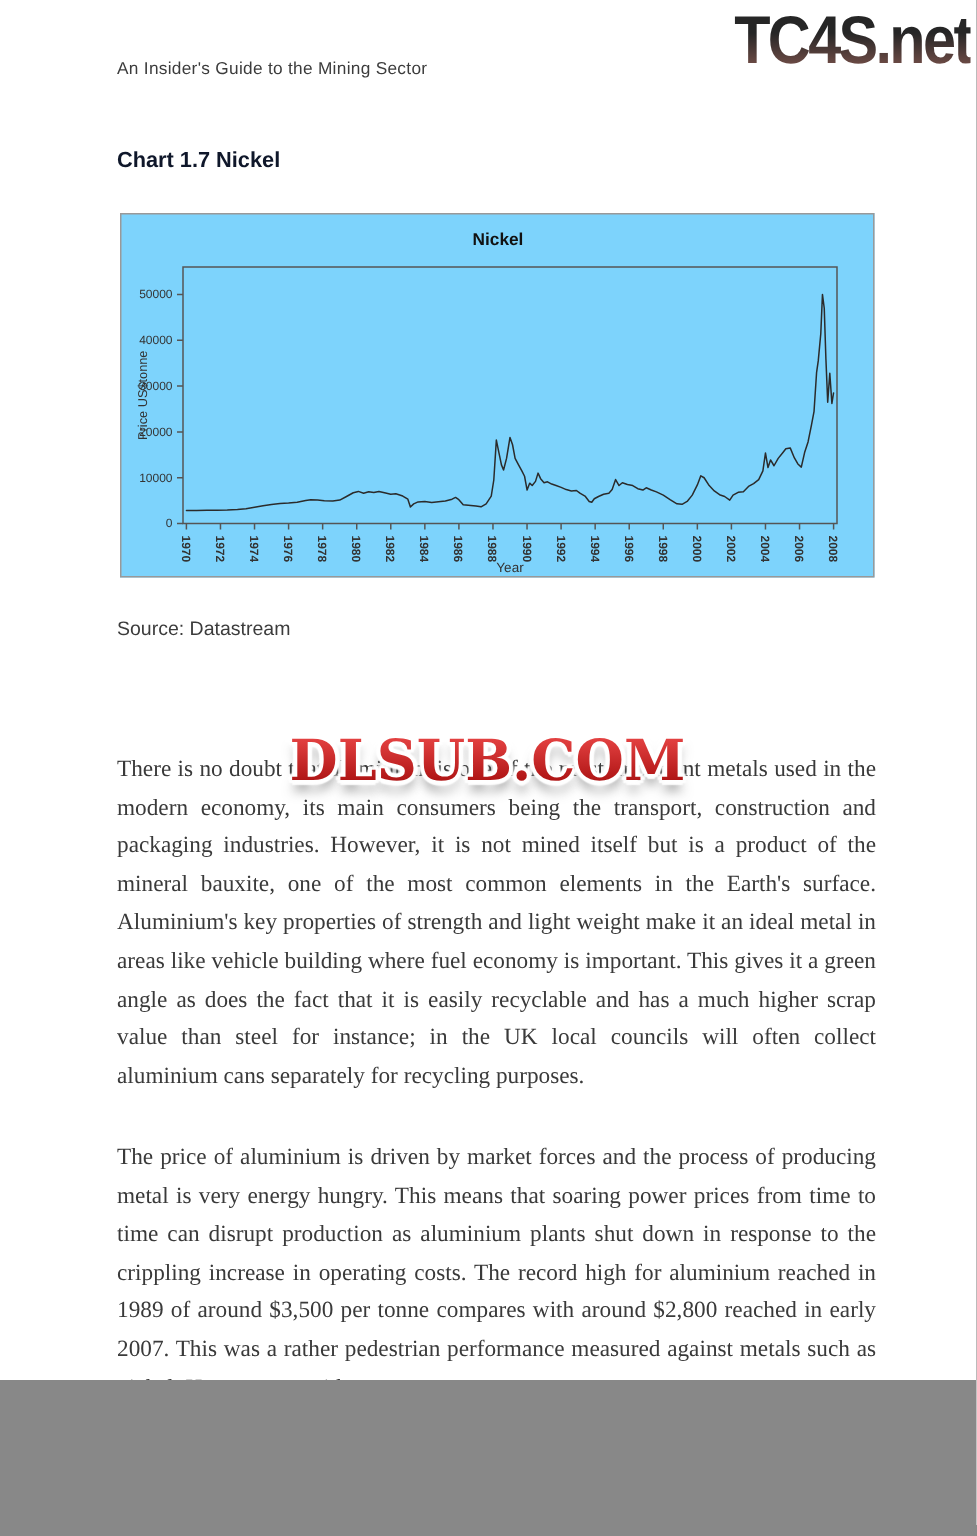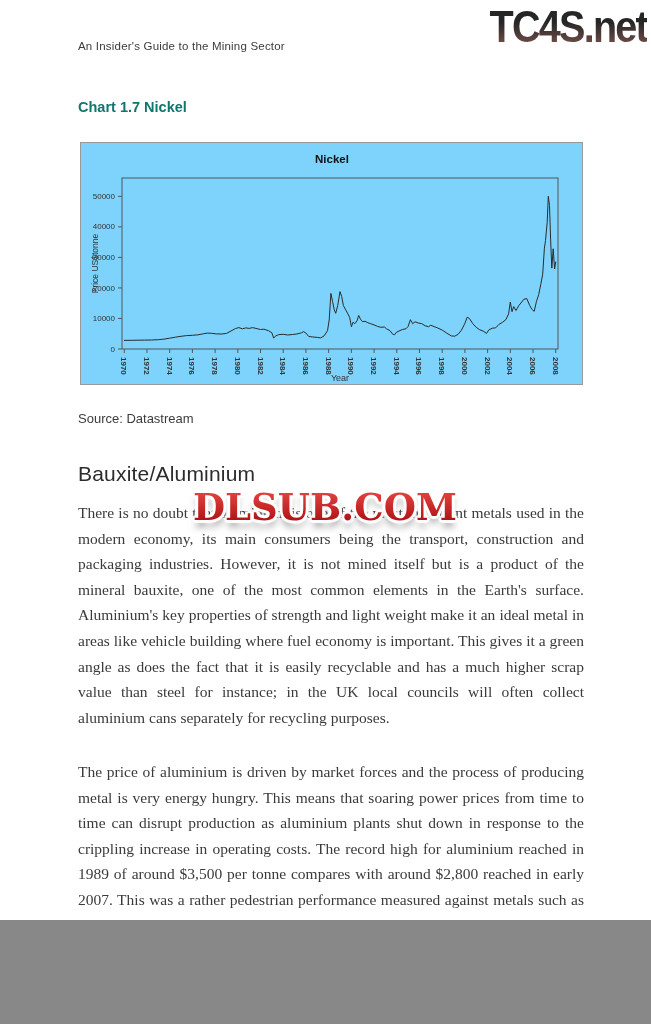--- a/index.html
+++ b/index.html
@@ -60,21 +60,21 @@
       -1.5px -1.5px 0 #611d1d, 1.5px 1.5px 0 #611d1d, 1.5px -1.5px 0 #611d1d, -1.5px 1.5px 0 #611d1d;
   }
   .wm-traders .front {
     background:linear-gradient(#e89090 10%, #c54747 80%);
     -webkit-background-clip:text; background-clip:text; color:transparent;
   }
   
   .chart-heading {
     position:absolute; left:78px; top:99px;
     font-family:"Liberation Sans", sans-serif; font-weight:bold;
-    font-size:14.5px; color:#0f766e;
+    font-size:14.5px; color:#0f172a;
   }
   .chart-box {
     position:absolute; left:80px; top:142px; width:503px; height:243px;
     border:1px solid #999; background:#7dd3fc;
   }
   .chart-box svg { display:block; width:503px; height:243px; }
   .source-line {
     position:absolute; left:78px; top:411px;
     font-family:"Liberation Sans", sans-serif; font-size:13px; color:#3c3c3c;
   }
@@ -167,21 +167,20 @@
         <line x1="474.7291666666662" y1="206" x2="474.7291666666662" y2="210" stroke="#555555"></line>
         <text font-size="8" font-weight="bold" font-family="Liberation Sans, sans-serif" fill="#333" transform="translate(471.7291666666662 214) rotate(90)">2008</text>
         <text x="259" y="238" text-anchor="middle" font-size="9" font-family="Liberation Sans, sans-serif" fill="#333">Year</text>
         <text text-anchor="middle" font-size="8.5" font-family="Liberation Sans, sans-serif" fill="#333" transform="translate(17 120.5) rotate(-90)">Price US$tonne</text>
         <polyline points="43.3,197.4 50.1,197.3 56.9,197.2 63.7,197.1 70.5,197.0 77.3,196.7 83.0,196.1 88.7,195.2 94.4,194.2 100.0,193.3 105.7,192.6 111.4,192.3 117.1,191.8 122.8,190.7 126.2,190.1 130.7,190.3 135.2,190.9 140.9,191.0 145.5,190.4 150.0,188.0 154.5,185.5 157.9,184.6 161.4,185.8 164.8,184.9 168.2,185.4 171.6,184.6 176.1,185.7 179.5,186.5 182.9,186.2 187.5,187.7 190.9,189.8 192.6,195.0 194.8,192.9 197.7,191.6 202.2,191.3 206.8,192.0 211.3,191.5 215.9,191.0 220.4,189.8 222.7,188.6 224.9,190.1 227.8,193.5 231.2,193.9 236.3,194.4 239.7,194.9 243.1,192.9 246.5,187.7 248.2,177.0 249.9,150.4 251.6,158.7 253.3,166.9 254.7,170.3 256.7,162.6 259.0,148.6 260.7,153.5 262.4,162.6 264.7,166.9 266.9,170.9 268.7,174.5 270.4,183.7 272.1,179.1 273.8,180.7 276.0,177.9 277.7,172.4 279.4,176.1 281.7,178.8 284.0,178.2 286.8,179.7 289.7,180.7 293.1,181.9 296.5,183.4 299.9,184.3 303.3,184.0 305.6,185.8 309.0,187.7 311.8,191.3 313.5,191.8 315.2,189.5 318.0,188.0 321.4,186.5 324.9,185.8 327.1,183.4 329.4,176.7 331.7,180.7 333.9,178.8 337.3,180.0 340.8,180.7 344.2,182.8 347.6,183.7 349.8,182.2 353.2,183.7 356.6,184.9 361.2,187.1 365.7,190.1 370.3,192.9 373.7,193.2 377.1,191.3 380.5,187.1 383.9,180.3 386.2,174.2 388.4,175.5 391.8,180.7 395.2,184.3 398.7,186.8 402.1,188.0 405.5,190.4 407.7,187.1 411.1,185.2 414.6,184.9 418.0,181.3 421.4,179.4 424.8,176.7 427.6,170.9 429.3,159.0 431.0,168.7 432.7,163.6 435.0,167.5 437.8,162.6 440.7,159.0 442.9,156.2 445.8,155.6 448.6,162.3 450.9,166.3 453.2,168.4 455.4,158.7 457.7,151.6 460.0,140.3 461.7,131.2 463.4,105.2 464.5,97.6 466.2,79.3 467.3,53.3 468.5,62.5 469.6,96.1 470.8,125.1 472.2,105.8 473.6,126.0 474.7,119.0" fill="none" stroke="#2b2b2b" stroke-width="1" stroke-linejoin="round" stroke-linecap="round"></polyline>
       </svg>
   </div>
 
   <div class="source-line">Source: Datastream</div>
 
-  <div class="section-heading">Bauxite/Aluminium</div>
 
   <p class="body-para para-1">There is no doubt that aluminium is one of the most important metals used in the modern economy, its main consumers being the transport, construction and packaging industries. However, it is not mined itself but is a product of the mineral bauxite, one of the most common elements in the Earth's surface. Aluminium's key properties of strength and light weight make it an ideal metal in areas like vehicle building where fuel economy is important. This gives it a green angle as does the fact that it is easily recyclable and has a much higher scrap value than steel for instance; in the UK local councils will often collect aluminium cans separately for recycling purposes.</p>
 
   <div class="wm-dlsub stack">
     <span class="back">DLSUB.COM</span>
     <span class="front">DLSUB.COM</span>
   </div>
 
   <p class="body-para para-2">The price of aluminium is driven by market forces and the process of producing metal is very energy hungry. This means that soaring power prices from time to time can disrupt production as aluminium plants shut down in response to the crippling increase in operating costs. The record high for aluminium reached in 1989 of around $3,500 per tonne compares with around $2,800 reached in early 2007. This was a rather pedestrian performance measured against metals such as nickel. However, as with some</p>
 

